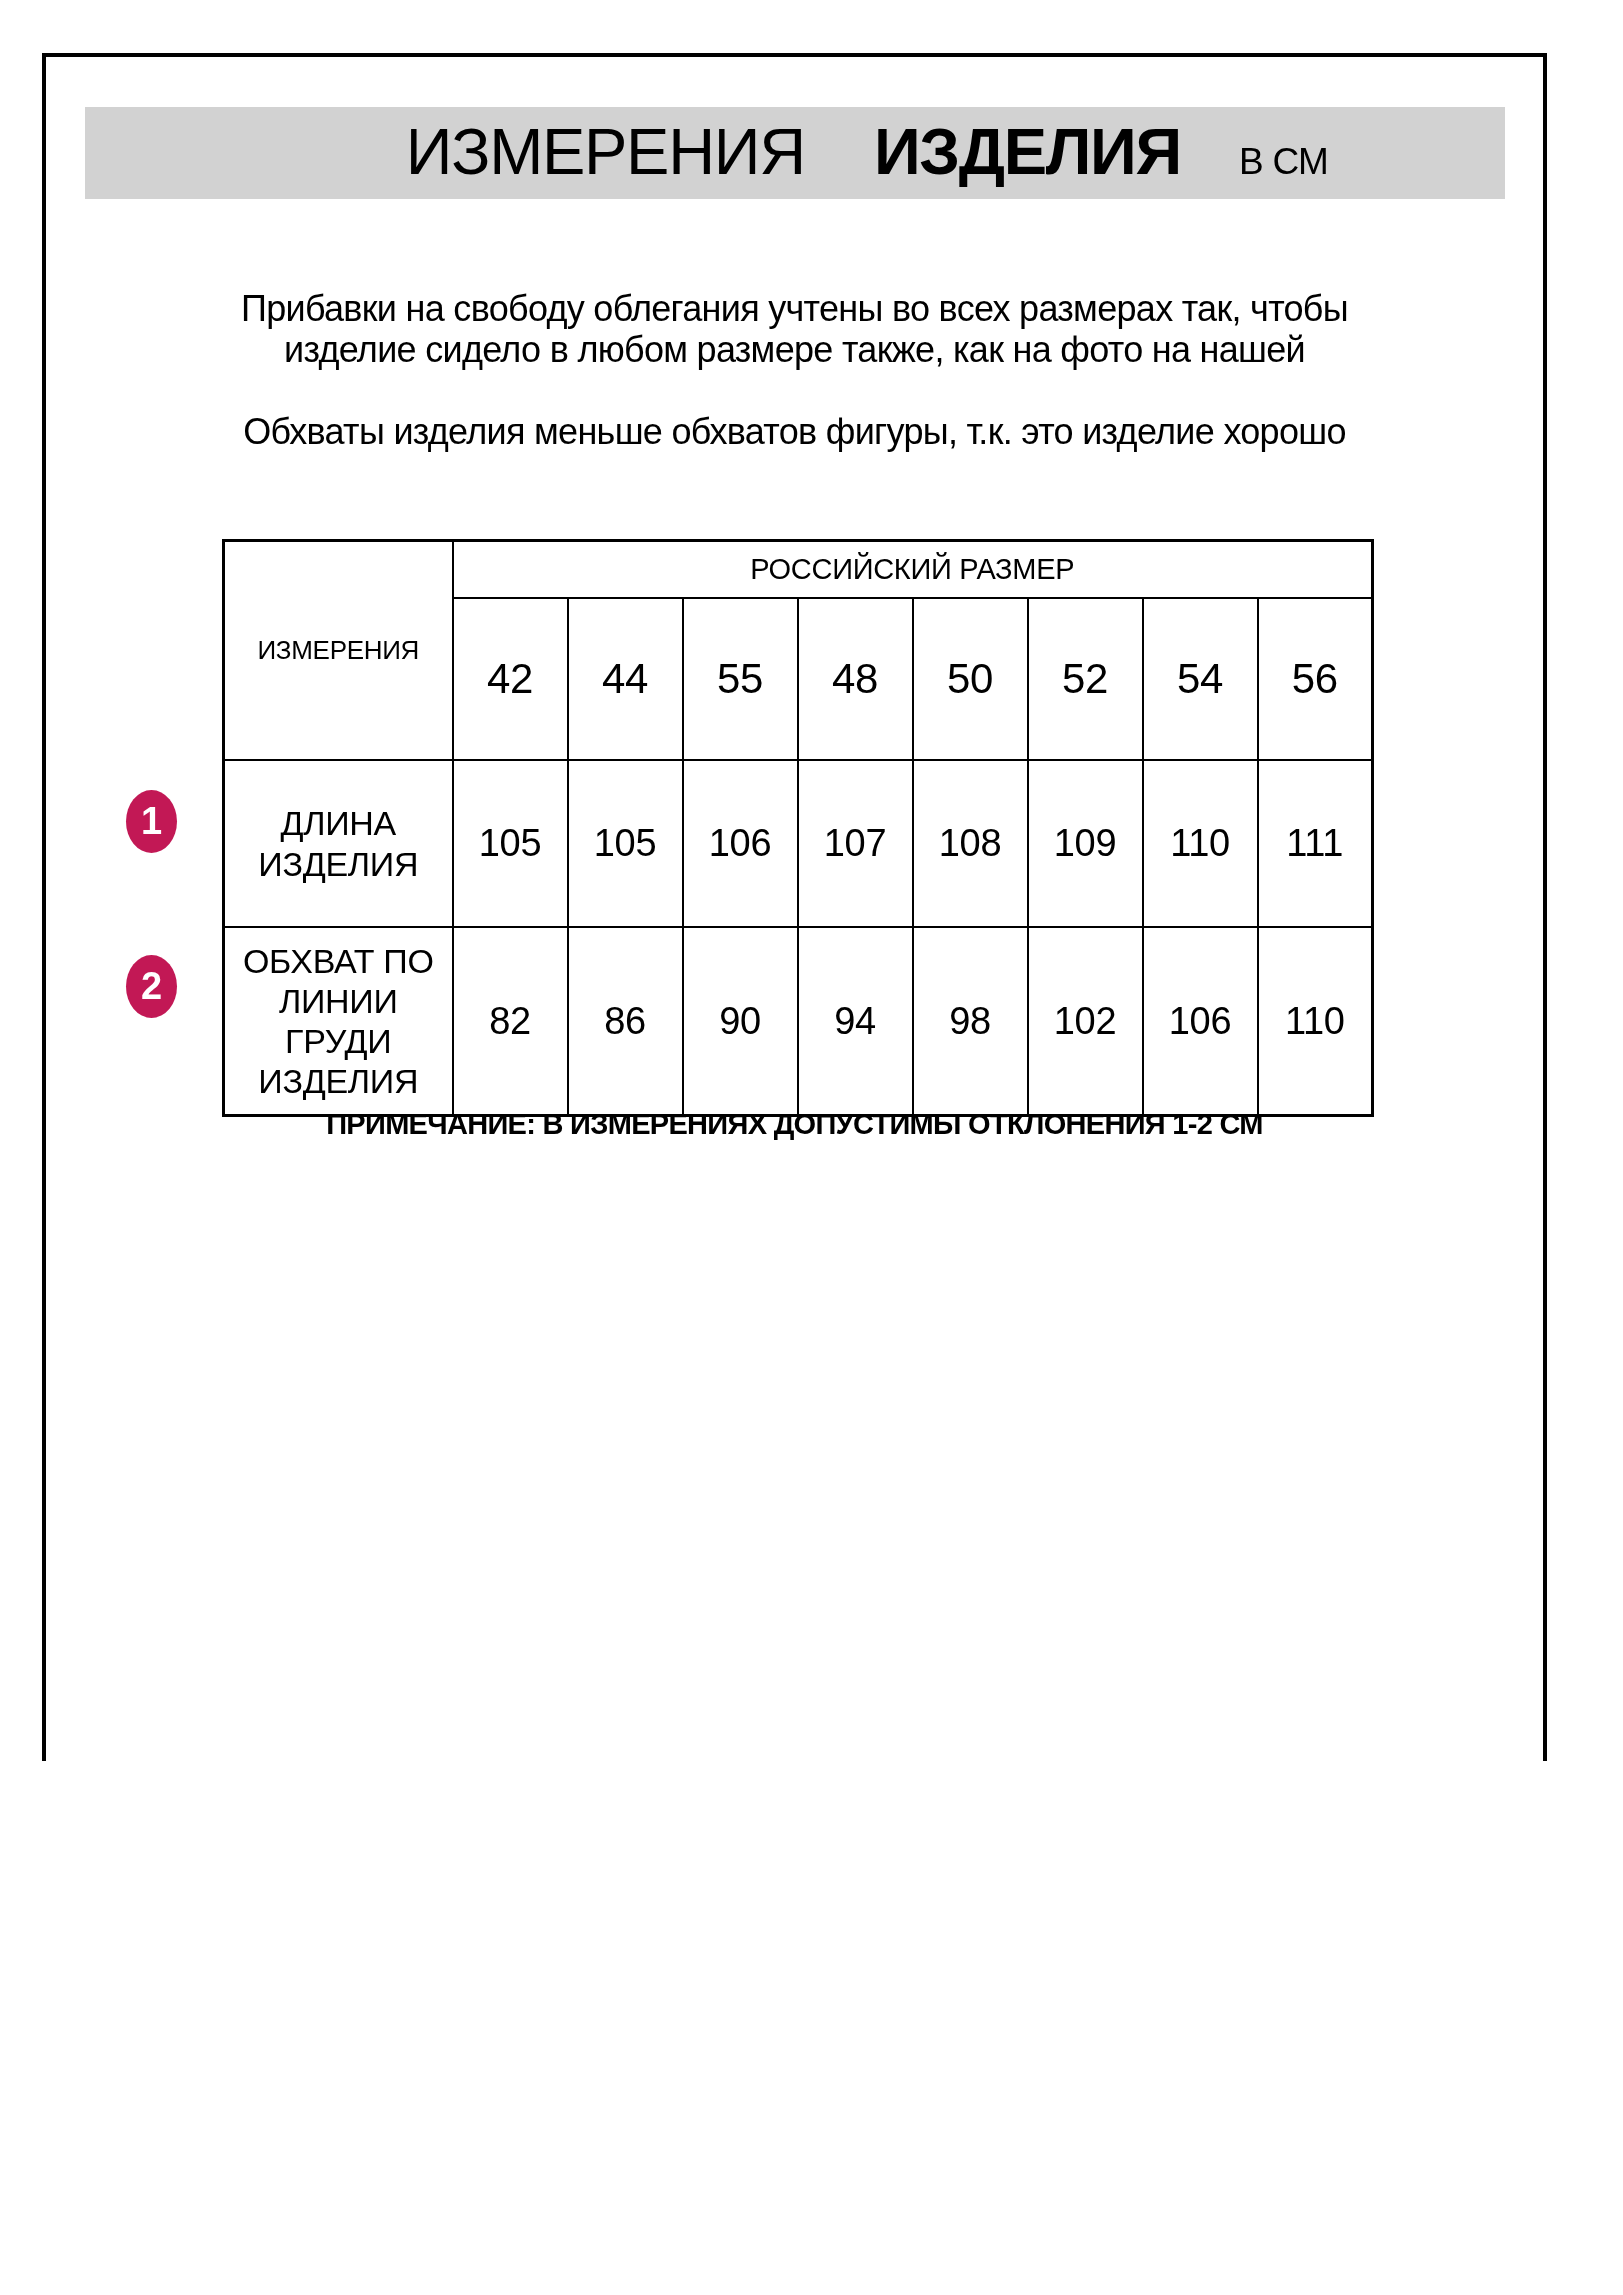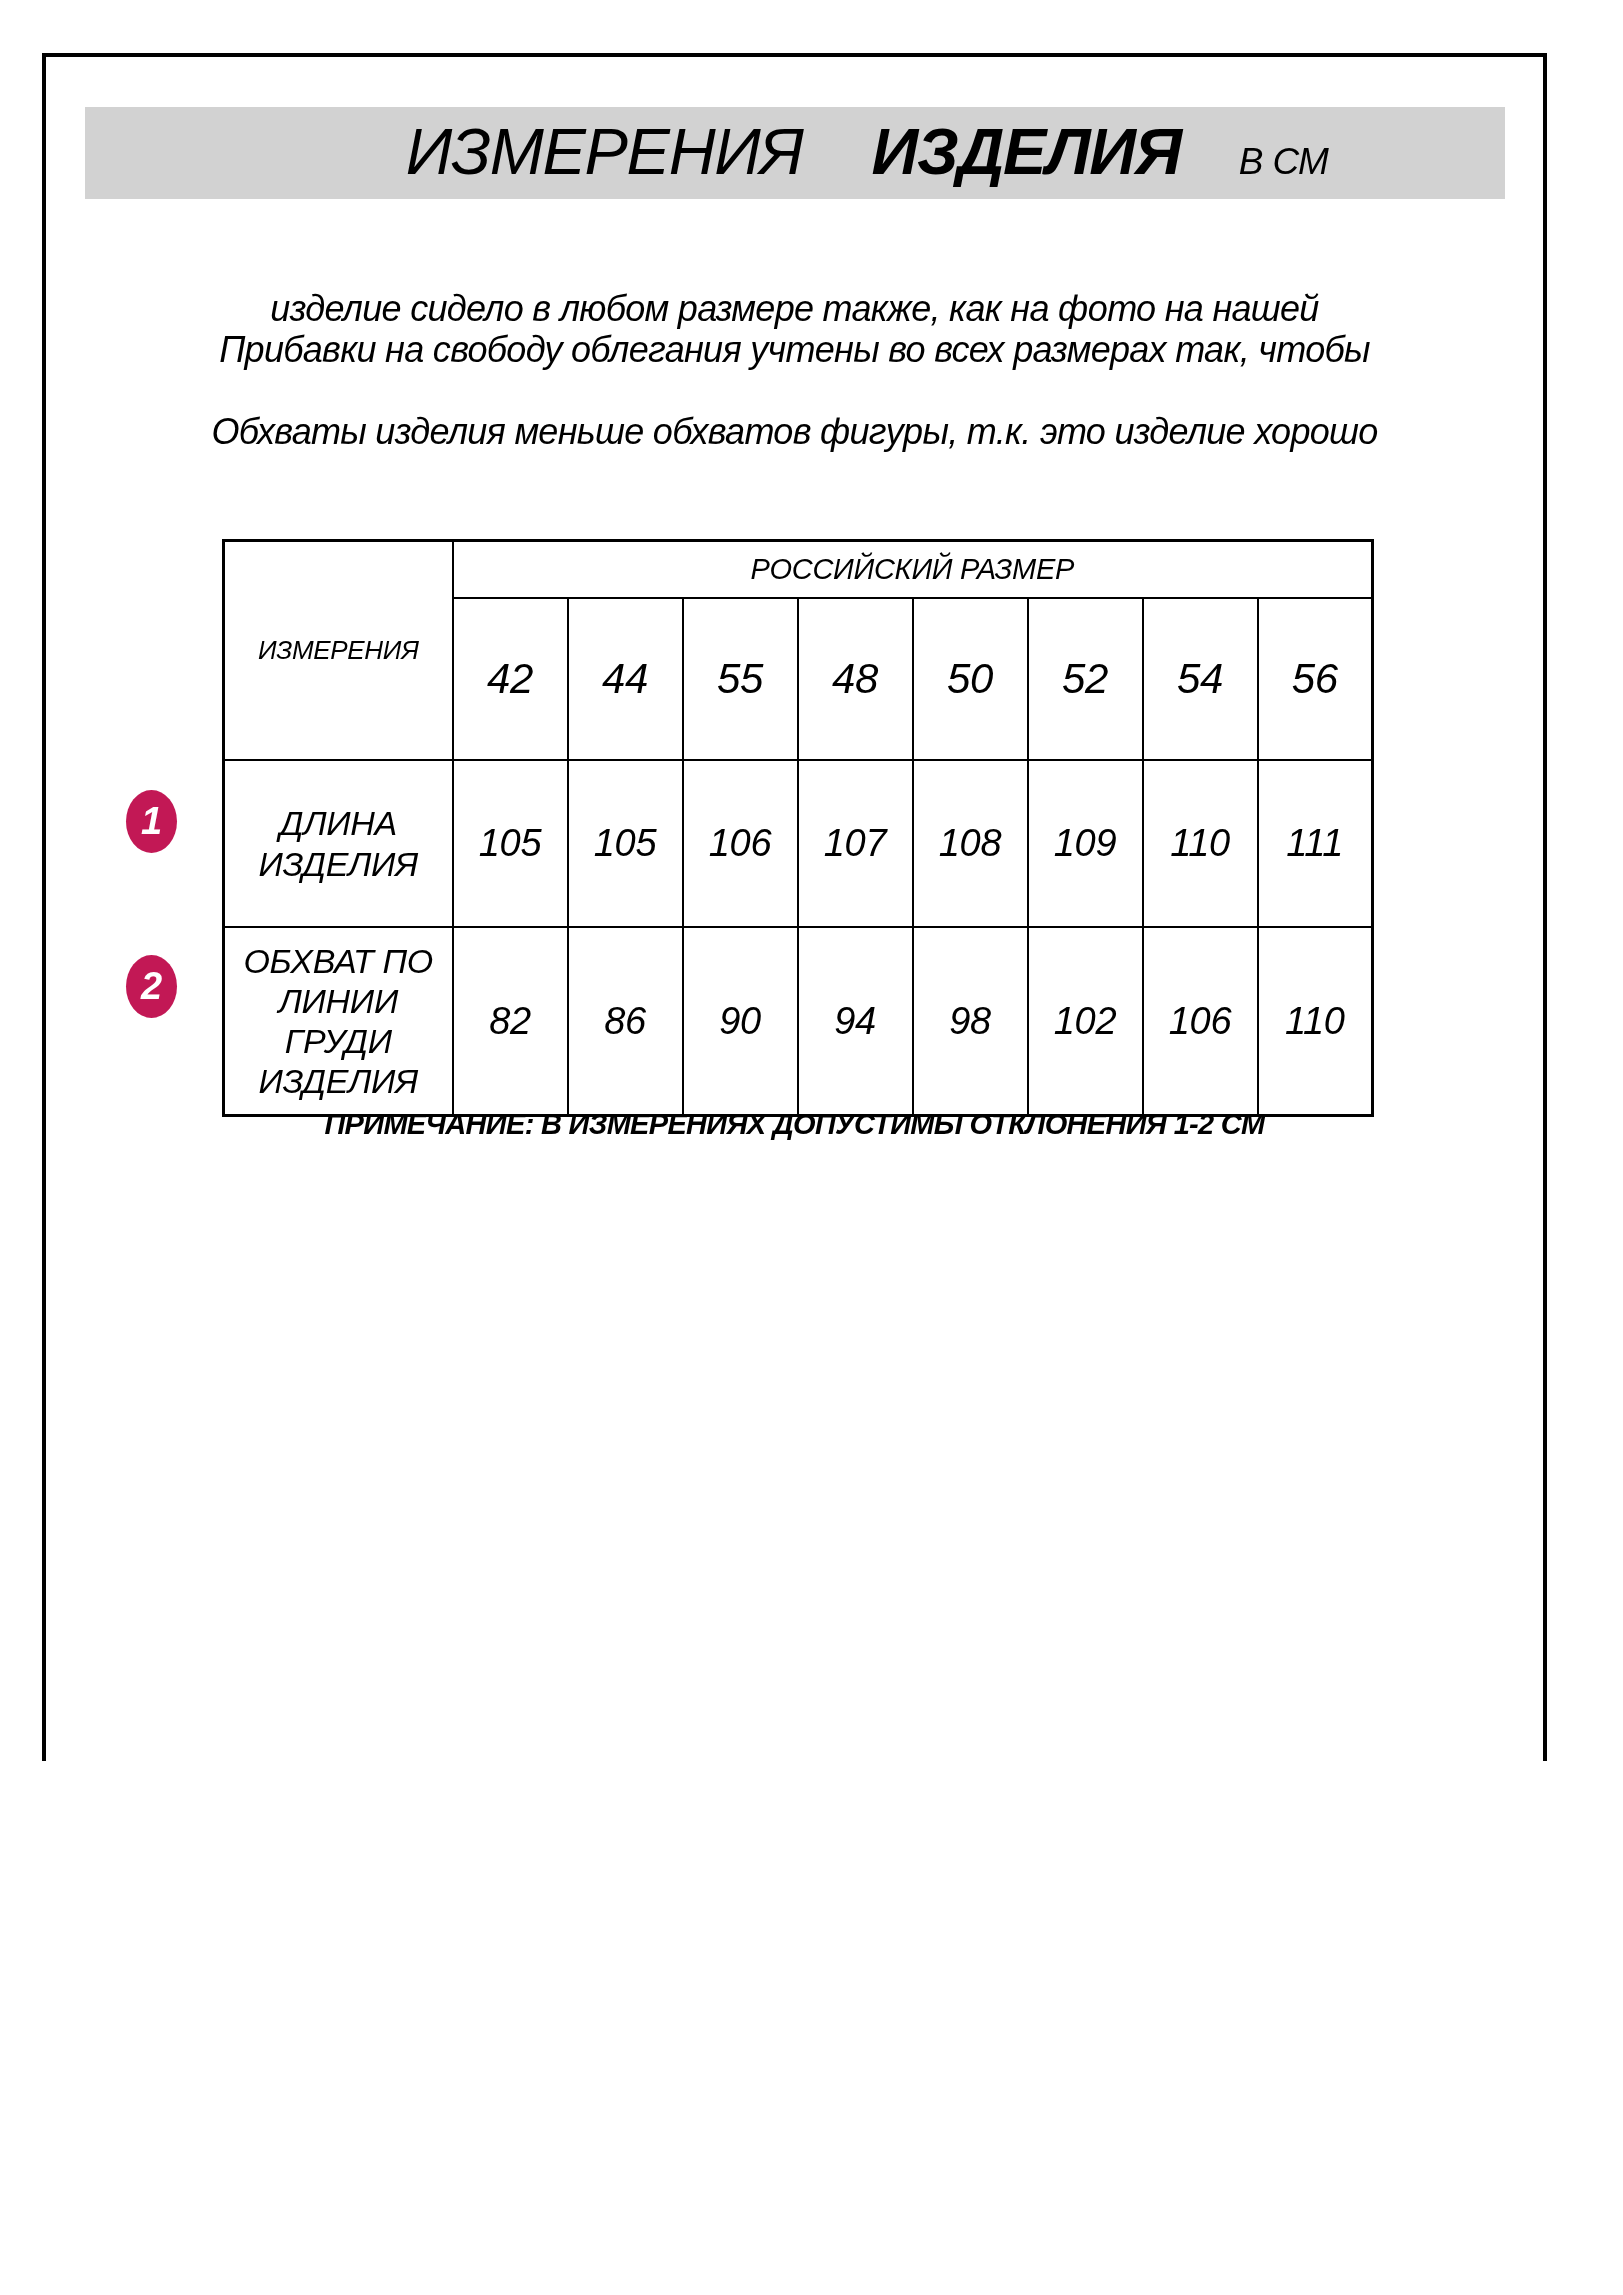--- a/index.html
+++ b/index.html
@@ -1,17 +1,17 @@
 <!DOCTYPE html>
 <html style="--accent: #C21855; --bar: #D2D2D2;font-size:10.5px"><head>
 <meta charset="utf-8">
 <style>
   html,body{margin:0;padding:0;background:#ffffff;}
   .page{position:relative;width:1623px;height:1761px;background:#ffffff;overflow:hidden;
-        font-family:"Liberation Sans","DejaVu Sans",sans-serif;color:#000;font-style:italic;}
+        font-family:"Liberation Sans","DejaVu Sans",sans-serif;color:#000;}
   .frame{position:absolute;left:42px;top:53px;width:1505px;height:2179px;
          border:4.6px solid #000;box-sizing:border-box;}
   .titlebar{position:absolute;left:85px;top:107px;width:1420px;height:92px;
             background:var(--bar,#d2d2d2);text-align:center;line-height:89px;
             padding-left:144px;box-sizing:border-box;white-space:nowrap;}
   .title-w1{font-size:65px;font-weight:400;letter-spacing:-1.3px;}
   .title-w2{font-size:65px;font-weight:700;letter-spacing:-1.3px;margin-left:69px;}
   .title-units{font-size:37px;font-weight:400;letter-spacing:-0.7px;margin-left:58px;}
   .center-col{position:absolute;left:42px;width:1505px;text-align:center;}
   .product-code{top:229px;font-size:55px;line-height:55px;font-weight:400;letter-spacing:-1.3px;}
@@ -46,22 +46,22 @@
 
 <div class="page">
   <div class="frame"></div>
 
   <div class="titlebar">
     <span class="title-w1">ИЗМЕРЕНИЯ</span><span class="title-w2">ИЗДЕЛИЯ</span><span class="title-units">В СМ</span>
   </div>
 
 
   <div class="center-col para para1">
+    <div class="line">Прибавки на свободу облегания учтены во всех размерах так, чтобы</div>
     <div class="line">изделие сидело в любом размере также, как на фото на нашей</div>
-    <div class="line">Прибавки на свободу облегания учтены во всех размерах так, чтобы</div>
   </div>
 
   <div class="center-col para para2">
     <div class="line">Обхваты изделия меньше обхватов фигуры, т.к. это изделие хорошо</div>
   </div>
 
   <table class="size-table">
     <colgroup>
       <col class="col-label">
       <col class="col-size">

